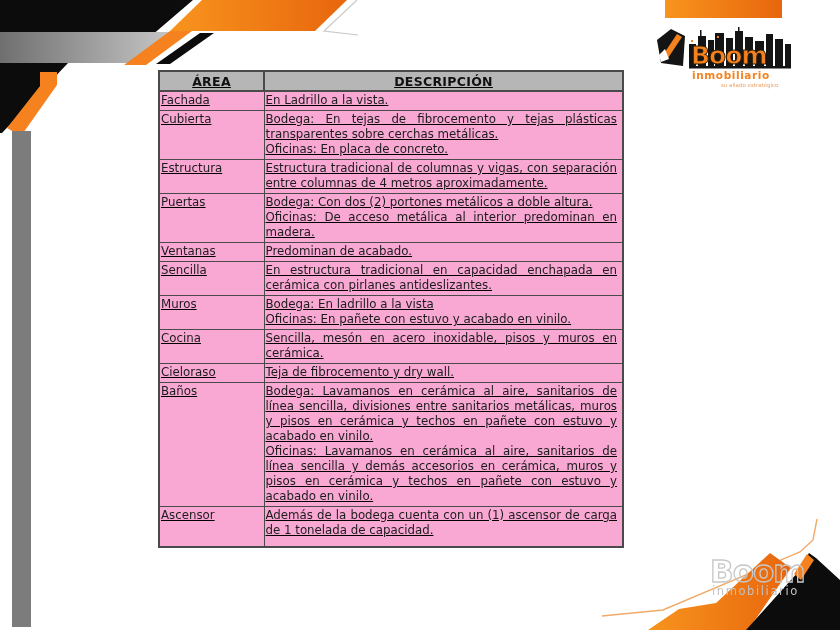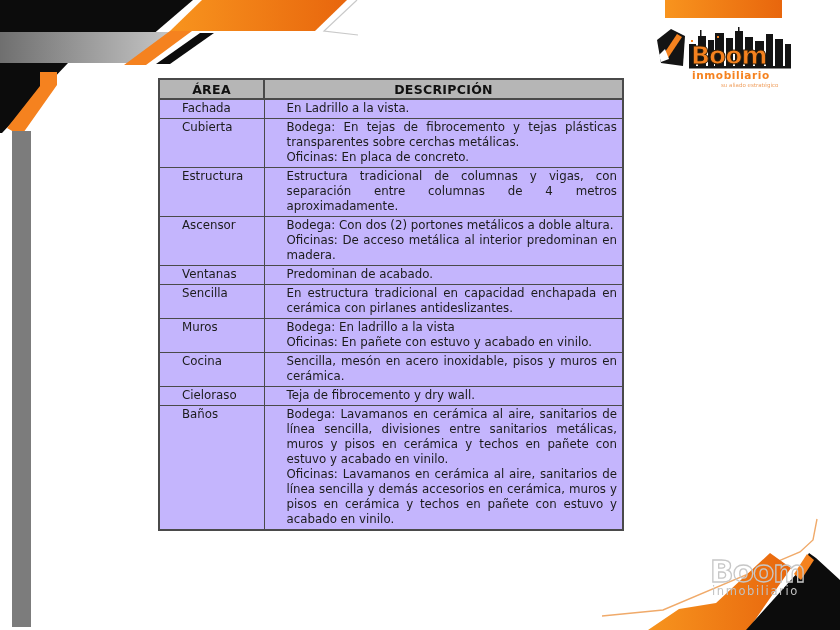--- a/index.html
+++ b/index.html
@@ -2,29 +2,29 @@
 <html style="--orange: #f5821f; --orange-dark: #e5690e; --orange-outline: #f0aa6a; --black: #0c0c0c; --gray-bar: #7c7c7c; --gray-band-from: #6f6f6f; --gray-band-to: #c6c6c6; --header-bg: #b6b6b6; --border: #4a4a4a; --text: #1c1c1c; --watermark: #c7c7c7;"><head>
 <meta charset="utf-8">
 <style>
   html,body{margin:0;padding:0;background:#fff;}
   .canvas{position:relative;width:840px;height:630px;background:#fff;overflow:hidden;
           font-family:"DejaVu Sans",sans-serif;}
   .deco{position:absolute;left:0;top:0;width:840px;height:630px;pointer-events:none;}
   .logo-svg{position:absolute;left:655px;top:24px;width:148px;height:66px;}
   .watermark-svg{position:absolute;left:700px;top:550px;width:130px;height:52px;}
 
-  table.spec{position:absolute;left:158px;top:78px;width:464px;border-collapse:collapse;
-             table-layout:fixed;background:#c4b5fd;}
+  table.spec{position:absolute;left:158px;top:70px;width:464px;border-collapse:collapse;
+             table-layout:fixed;background:#f9a8d4;text-decoration:underline;}
   table.spec col.c-area{width:105px;}
   table.spec col.c-desc{width:359px;}
   table.spec th{background:var(--header-bg,#b6b6b6);border:2px solid var(--border,#4a4a4a);
                 font-size:12.5px;font-weight:bold;color:#111;height:16px;padding:1px 4px;
                 letter-spacing:.3px;text-align:center;}
   table.spec td{border:1px solid var(--border,#4a4a4a);vertical-align:top;
-                font-size:11.8px;line-height:15px;color:var(--text,#1c1c1c);padding:1px 5px 2px 22px;}
+                font-size:11.8px;line-height:15px;color:var(--text,#1c1c1c);padding:1px 5px 2px 1px;}
   table.spec{border:2px solid var(--border,#4a4a4a);}
   td.area{text-align:left;}
   td.desc{text-align:justify;white-space:pre-line;}
   table.spec tr:last-child td{height:36px;}
 </style>
 </head>
 <body>
 
 <div class="canvas">
 
@@ -110,21 +110,21 @@
         <tr>
       <td class="area">Cubierta</td>
       <td class="desc">Bodega: En tejas de fibrocemento y tejas plásticas transparentes sobre cerchas metálicas.
 Oficinas: En placa de concreto.</td>
     </tr>
         <tr>
       <td class="area">Estructura</td>
       <td class="desc">Estructura tradicional de columnas y vigas, con separación entre columnas de 4 metros aproximadamente.</td>
     </tr>
         <tr>
-      <td class="area">Ascensor</td>
+      <td class="area">Puertas</td>
       <td class="desc">Bodega: Con dos (2) portones metálicos a doble altura.
 Oficinas: De acceso metálica al interior predominan en madera.</td>
     </tr>
         <tr>
       <td class="area">Ventanas</td>
       <td class="desc">Predominan de acabado.</td>
     </tr>
         <tr>
       <td class="area">Sencilla</td>
       <td class="desc">En estructura tradicional en capacidad enchapada en cerámica con pirlanes antideslizantes.</td>
@@ -140,20 +140,24 @@
     </tr>
         <tr>
       <td class="area">Cieloraso</td>
       <td class="desc">Teja de fibrocemento y dry wall.</td>
     </tr>
         <tr>
       <td class="area">Baños</td>
       <td class="desc">Bodega: Lavamanos en cerámica al aire, sanitarios de línea sencilla, divisiones entre sanitarios metálicas, muros y pisos en cerámica y techos en pañete con estuvo y acabado en vinilo.
 Oficinas: Lavamanos en cerámica al aire, sanitarios de línea sencilla y demás accesorios en cerámica, muros y pisos en cerámica y techos en pañete con estuvo y acabado en vinilo.</td>
     </tr>
+        <tr>
+      <td class="area">Ascensor</td>
+      <td class="desc">Además de la bodega cuenta con un (1) ascensor de carga de 1 tonelada de capacidad.</td>
+    </tr>
       </tbody>
   </table>
 
   <svg class="watermark-svg" viewBox="0 0 130 52">
     <text x="10" y="32" font-family="DejaVu Sans, sans-serif" font-size="31" font-weight="bold" fill="none" stroke="#c7c7c7" stroke-width="1.3" letter-spacing="-1">Boom</text>
     <text x="12" y="45" font-family="DejaVu Sans, sans-serif" font-size="11.5" fill="#c2c2c2" letter-spacing="1.6">inmobiliario</text>
   </svg>
 
 </div>
 

